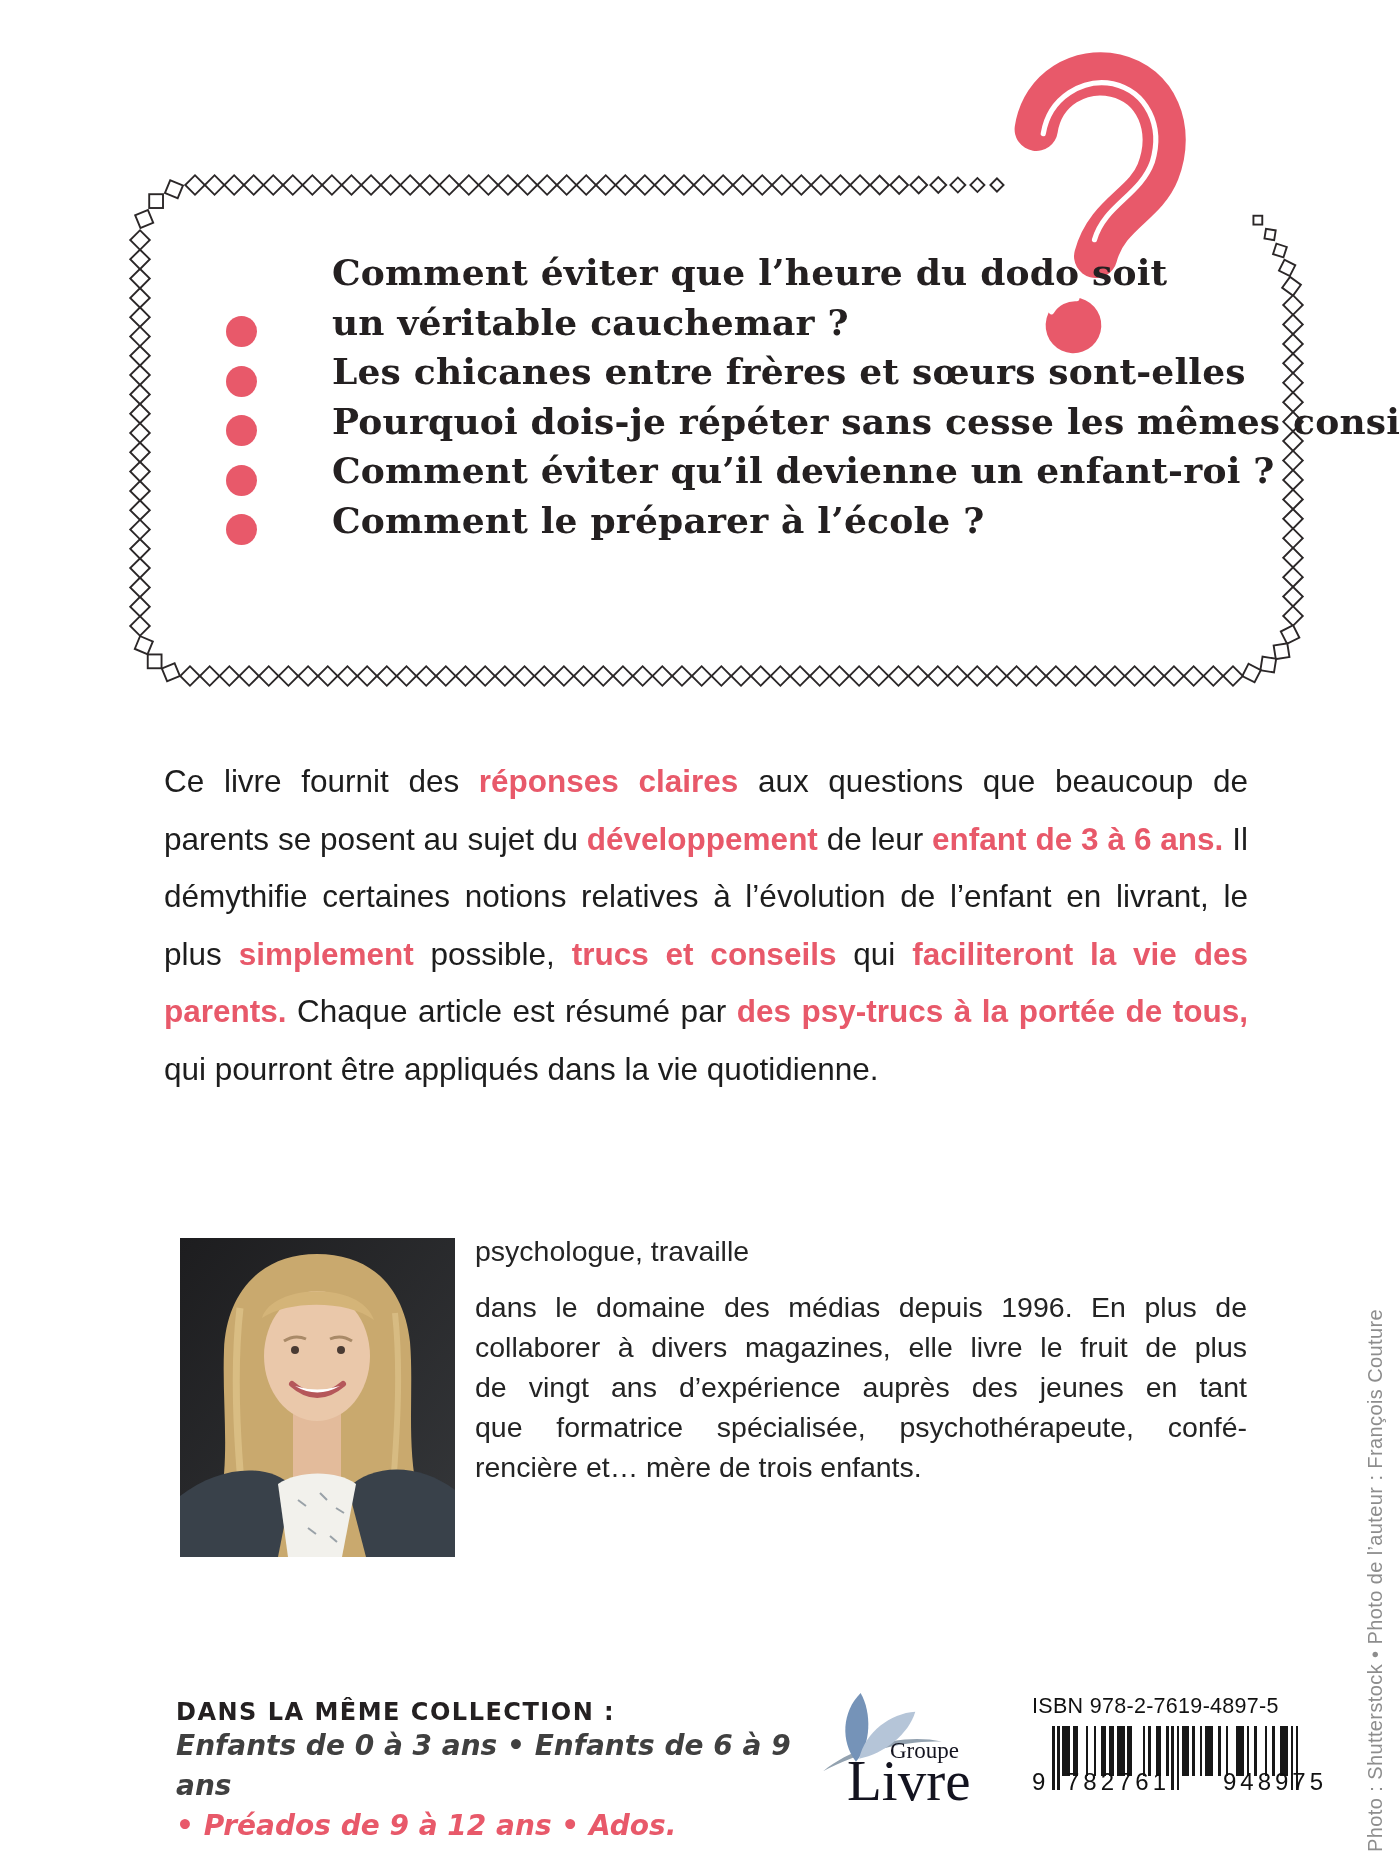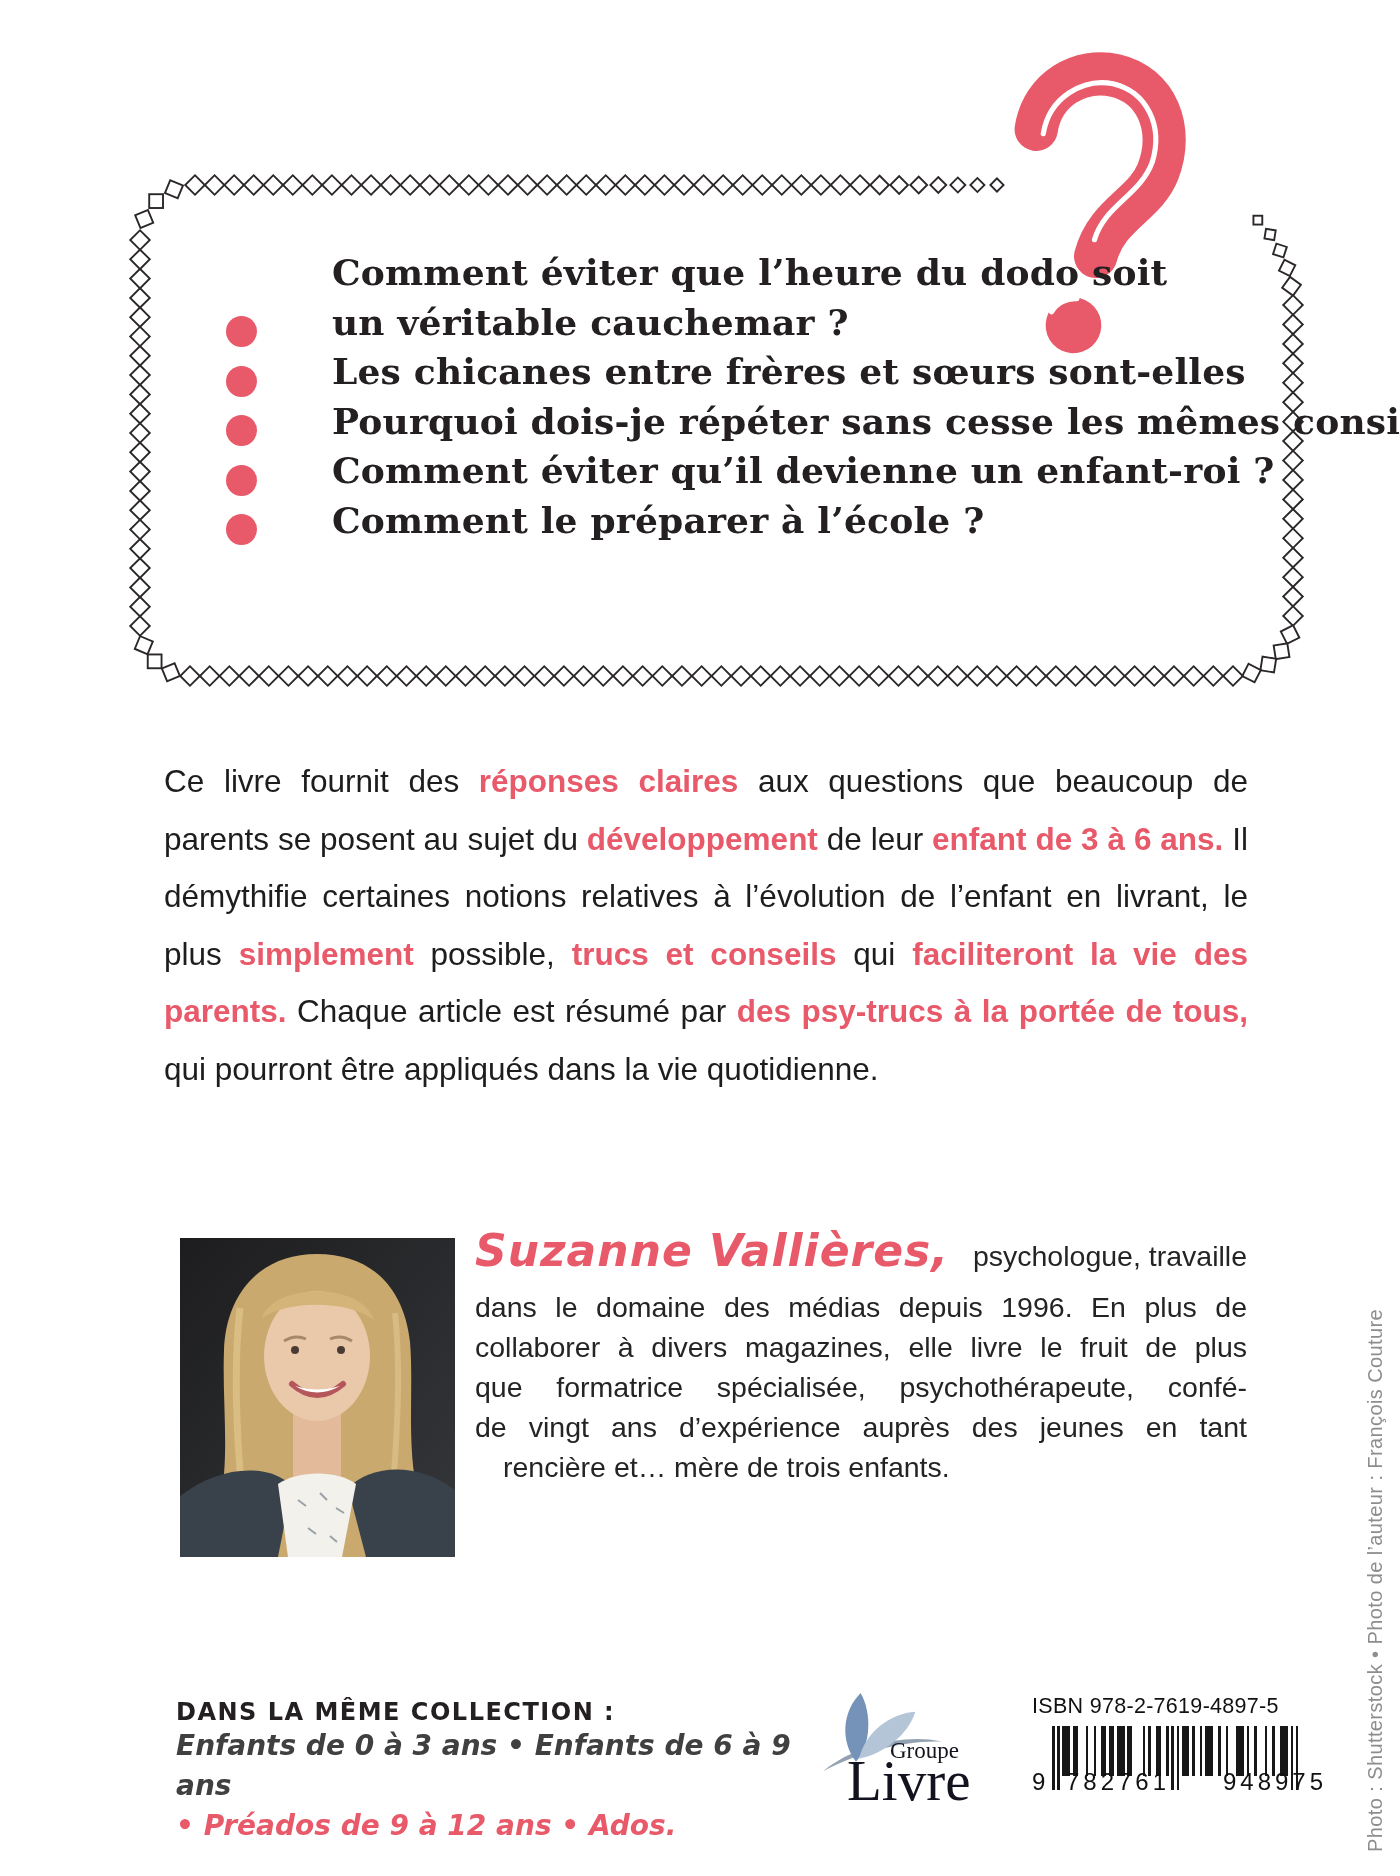--- a/index.html
+++ b/index.html
@@ -19,21 +19,21 @@
           line-height:49.5px;color:#242021;letter-spacing:.2px;white-space:nowrap;}
   
   .intro{position:absolute;left:164px;top:753px;width:1084px;font-size:31.5px;
          line-height:57.6px;color:#1d1d1d;text-align:justify;}
   .intro .hl{font-weight:700;}
   
   .photo{position:absolute;left:180px;top:1238px;width:275px;height:319px;}
   .bio{position:absolute;left:475px;top:1231px;width:772px;font-size:28.5px;
        line-height:40px;color:#242424;}
   .bio .line{text-align:justify;text-align-last:justify;}
-  .bio .line.last{text-align-last:left;margin-left:28px;}
+  .bio .line.last{text-align-last:left;}
   .bio .first-line{height:56px;display:flex;align-items:baseline;justify-content:space-between;}
   .author-name{font-family:"DejaVu Sans",sans-serif;font-style:italic;font-weight:700;
                font-size:44px;letter-spacing:1px;white-space:nowrap;}
   .bio .p2{margin-top:14px;}
   
   .collection{position:absolute;left:176px;top:1698px;width:620px;}
   .collection-title{font-family:"DejaVu Sans",sans-serif;font-weight:700;font-size:24px;
                     letter-spacing:1.5px;color:#242021;}
   .collection-line{font-family:"DejaVu Sans",sans-serif;font-style:italic;font-weight:700;
                    font-size:28px;line-height:40px;}
@@ -280,28 +280,27 @@
   <path d="M82,80 C92,46 180,42 194,82 C168,62 108,62 82,80 Z" fill="#d4b478"></path>
   <circle cx="115" cy="112" r="4" fill="#4a3b33"></circle>
   <circle cx="161" cy="112" r="4" fill="#4a3b33"></circle>
   <path d="M104,103 q11,-7 22,-2 M150,101 q11,-5 22,2" stroke="#a98a68" stroke-width="3" fill="none"></path>
   <path d="M112,146 Q137,168 163,146" stroke="#b5575a" stroke-width="6" fill="none" stroke-linecap="round"></path>
   <path d="M115,148 Q137,161 160,148 Q137,155 115,148 Z" fill="#ffffff"></path>
 </svg>
 
 <div class="bio">
   <div class="first-line">
-    <span class="author-name" style="color: rgb(232, 89, 106);">Suzanne Vallières,</span>
     <span>psychologue, travaille</span>
   </div>
   <div>
       <div class="line">dans le domaine des médias depuis 1996. En plus de</div>
       <div class="line">collaborer à divers magazines, elle livre le fruit de plus</div>
+      <div class="line">de vingt ans d’expérience auprès des jeunes en tant</div>
       <div class="line">que formatrice spécialisée, psychothérapeute, confé-</div>
-      <div class="line">de vingt ans d’expérience auprès des jeunes en tant</div>
       <div class="line last">rencière et… mère de trois enfants.</div>
     </div>
 </div>
 
 <div class="collection">
   <div class="collection-title">DANS LA MÊME COLLECTION :</div>
   <div class="collection-line" style="color: #404040;">Enfants de 0 à 3 ans • Enfants de 6 à 9 ans</div>
   <div class="collection-line" style="color: rgb(232, 89, 106);">• Préados de 9 à 12 ans • Ados.</div>
 </div>
 

